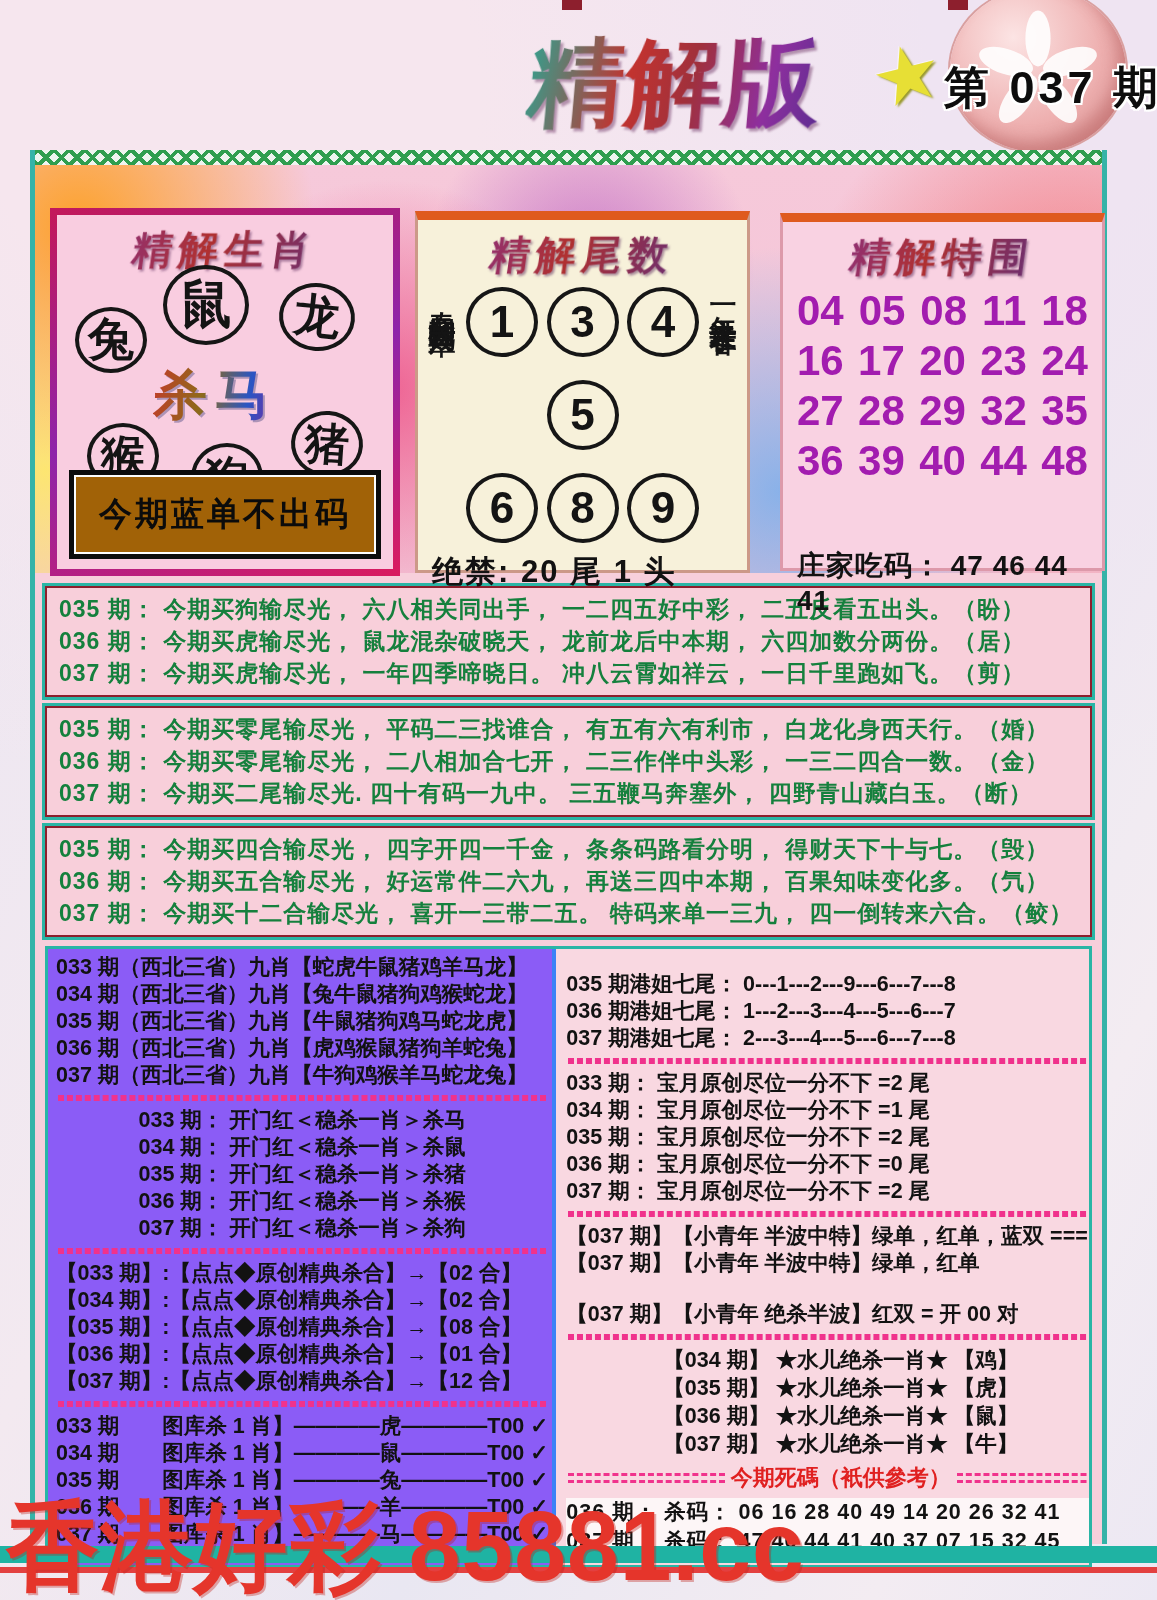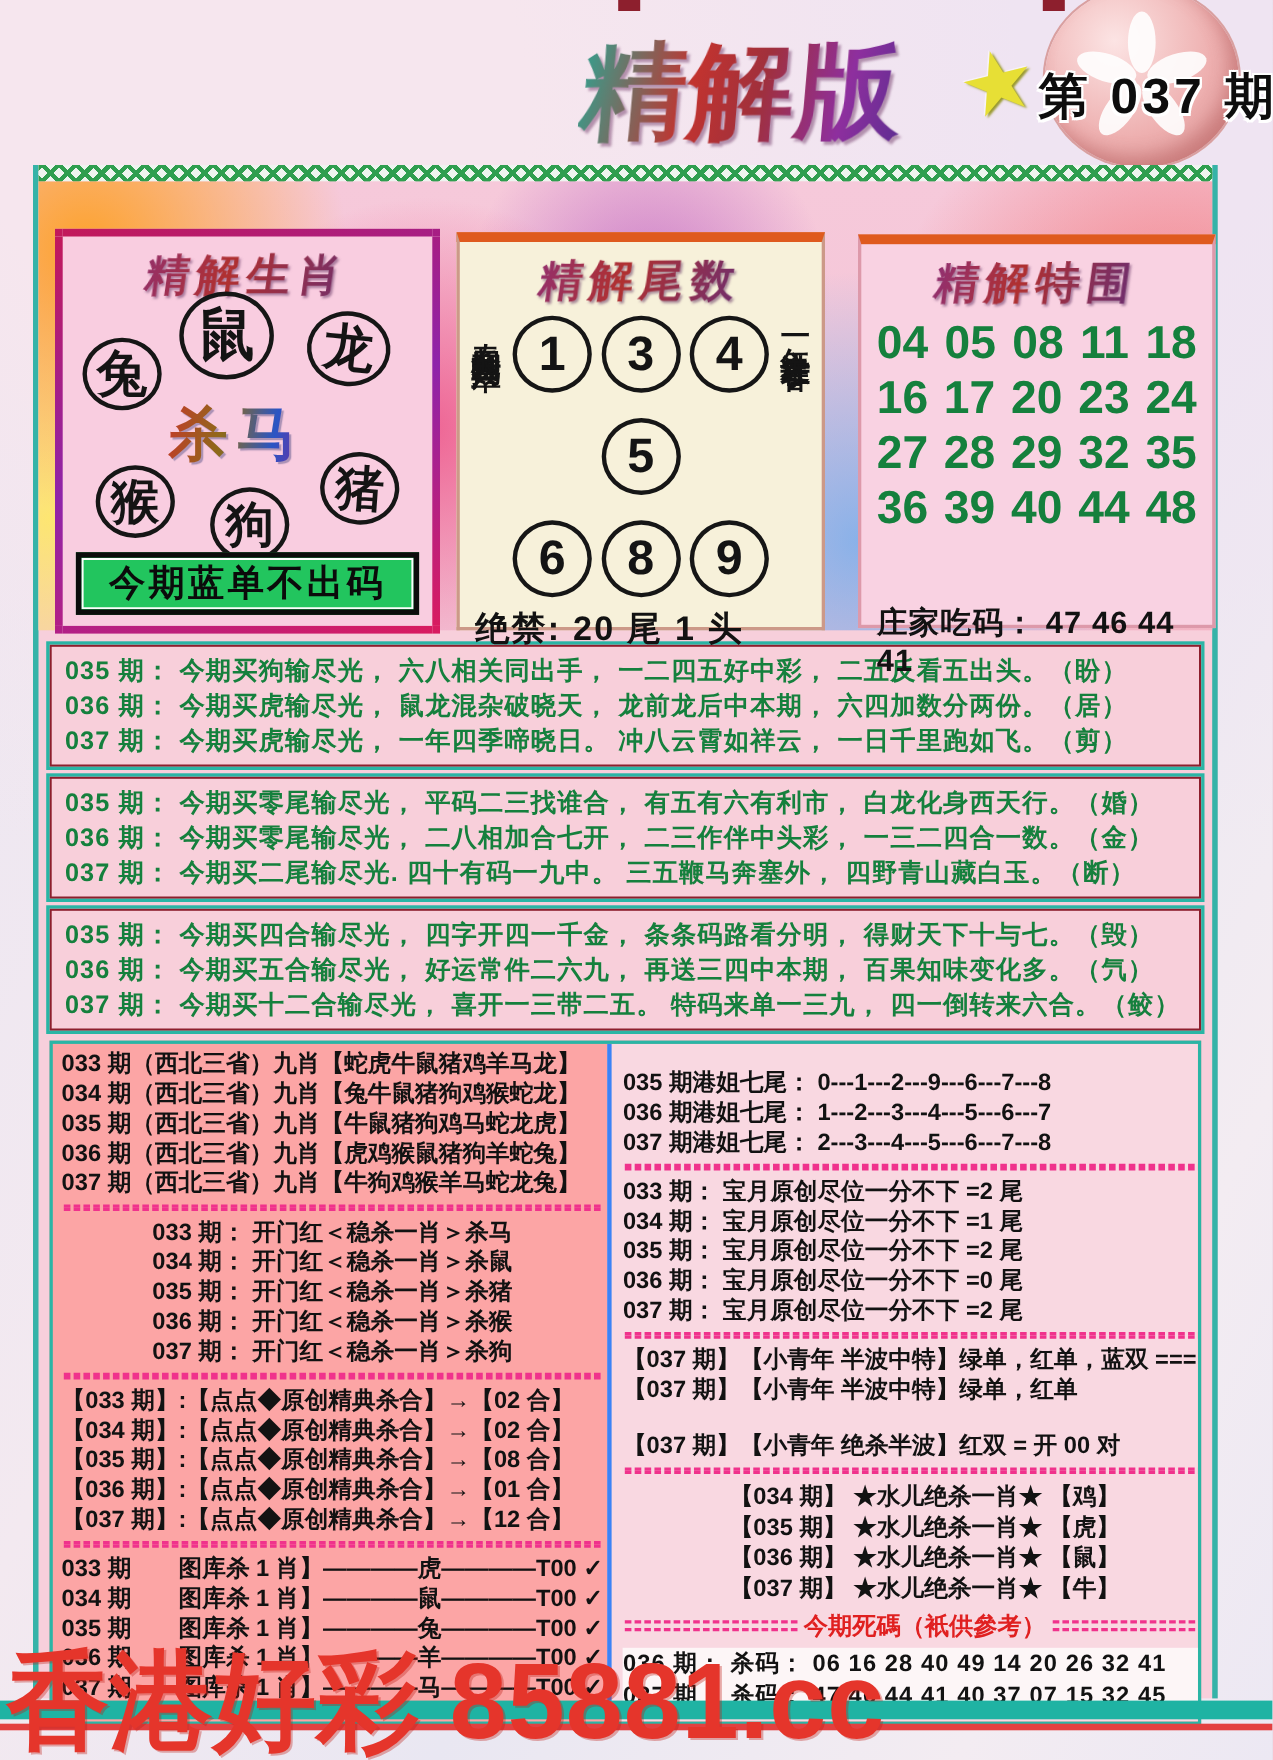--- a/index.html
+++ b/index.html
@@ -59,49 +59,49 @@
   .zc1 { left:106px; top:50px;  width:86px; height:80px; font-size:52px; }
   .zc2 { left:18px;  top:92px;  width:72px; height:66px; font-size:46px; }
   .zc3 { left:222px; top:68px;  width:76px; height:68px; font-size:46px; transform:rotate(6deg); }
   .zc4 { left:30px;  top:208px; width:72px; height:66px; font-size:44px; }
   .zc5 { left:134px; top:228px; width:72px; height:68px; font-size:44px; }
   .zc6 { left:234px; top:196px; width:72px; height:66px; font-size:44px; transform:rotate(4deg); }
   .kill-label { position:absolute; left:96px; top:132px; font-size:54px; font-weight:bold; letter-spacing:8px;
     background:linear-gradient(100deg,#c43a2a 0%,#8e6a1a 40%,#2a55c4 75%,#7a2aa0 100%);
     -webkit-background-clip:text; background-clip:text; color:transparent;
     filter:drop-shadow(2px 2px 0 rgba(60,60,120,.4));margin-top:12px; }
-  .zodiac-footer { position:absolute; left:12px; bottom:10px; right:12px; background:#22c55e;
+  .zodiac-footer { position:absolute; left:12px; bottom:10px; right:12px; background:#a16207;
     border:5px solid #0c0c0c; box-shadow:0 0 0 2px #fdfdfd inset; text-align:center;
-    font-size:33px; font-weight:bold; color:#0b0b0b; letter-spacing:3px; padding:1px 0; }
+    font-size:33px; font-weight:bold; color:#0b0b0b; letter-spacing:3px; padding:17px 0; }
   
   .tail-box { left:380px; top:46px; width:335px; height:362px; background:#f7f1da;
     border:3px solid #c98; border-top:9px solid #df5a1e; padding:0 6px; }
   .tail-body { display:flex; height:258px; margin-top:2px; }
   .tail-vert { writing-mode:vertical-rl; text-orientation:upright; font-size:27px; font-weight:bold;
     color:#141414; letter-spacing:3px; padding-top:6px; }
   .tail-grid { flex:1; display:flex; flex-direction:column; justify-content:space-between; padding:2px 6px 0; }
   .t-row { display:flex; justify-content:space-between; }
   .t-mid { display:flex; justify-content:center; }
   .t-circle { width:72px; height:70px; border:4px solid #161616; border-radius:50%;
     display:flex; align-items:center; justify-content:center; font-size:44px; font-weight:bold; color:#141414; }
   .tail-footer { font-size:31px; font-weight:bold; color:#121212; margin:8px 0 0 8px; letter-spacing:2px; }
   
   .range-box { left:745px; top:48px; width:325px; height:358px; background:#f9d2e2;
     border:3px solid #d9a; border-top:9px solid #df5a1e; padding:0 14px; }
-  .r-row { display:flex; justify-content:space-between; font-size:42px; font-weight:bold; color:#15803d; margin-top:2px; }
+  .r-row { display:flex; justify-content:space-between; font-size:42px; font-weight:bold; color:#a21caf; margin-top:2px; }
   .range-footer { font-size:28px; font-weight:bold; color:#121212; margin-top:62px; letter-spacing:1px; }
 
   
   .verses { padding-top:6px; }
   .verse { margin:7px 10px 9px; background:#f8cfda; border:2px solid #8d1f2d; outline:3px solid #2ab5a5;
     padding:5px 12px 6px; }
   .v-line { font-size:23px; font-weight:bold; color:#15803d; line-height:32px; letter-spacing:1px; white-space:nowrap; }
 
   
-  .cols { margin:6px 10px 0; height:622px; display:flex; border:3px solid #2ab5a5; background:#fca5a5; overflow:hidden; }
+  .cols { margin:6px 10px 0; height:622px; display:flex; border:3px solid #2ab5a5; background:#8b5cf6; overflow:hidden; }
   .col-l { width:534px; padding:5px 4px 0 8px; }
   .col-r { flex:1; border-left:4px solid #3b82f6; padding:22px 4px 0 10px; background:#f9d8e1; }
   .bl { font-size:21.5px; font-weight:bold; color:#121212; line-height:27px; white-space:nowrap; }
   .center { text-align:center; }
   .sep { height:4px; border-top:3px dashed #f0328c; border-bottom:3px dashed #f0328c; margin:6px 2px; }
   .gap { height:24px; }
   .shuier-wrap .bl { line-height:28px; }
   .sima-sep { display:flex; align-items:center; margin:5px 2px; }
   .sima-sep::before, .sima-sep::after { content:""; flex:1; height:4px;
     border-top:3px dashed #f0328c; border-bottom:3px dashed #f0328c; }

